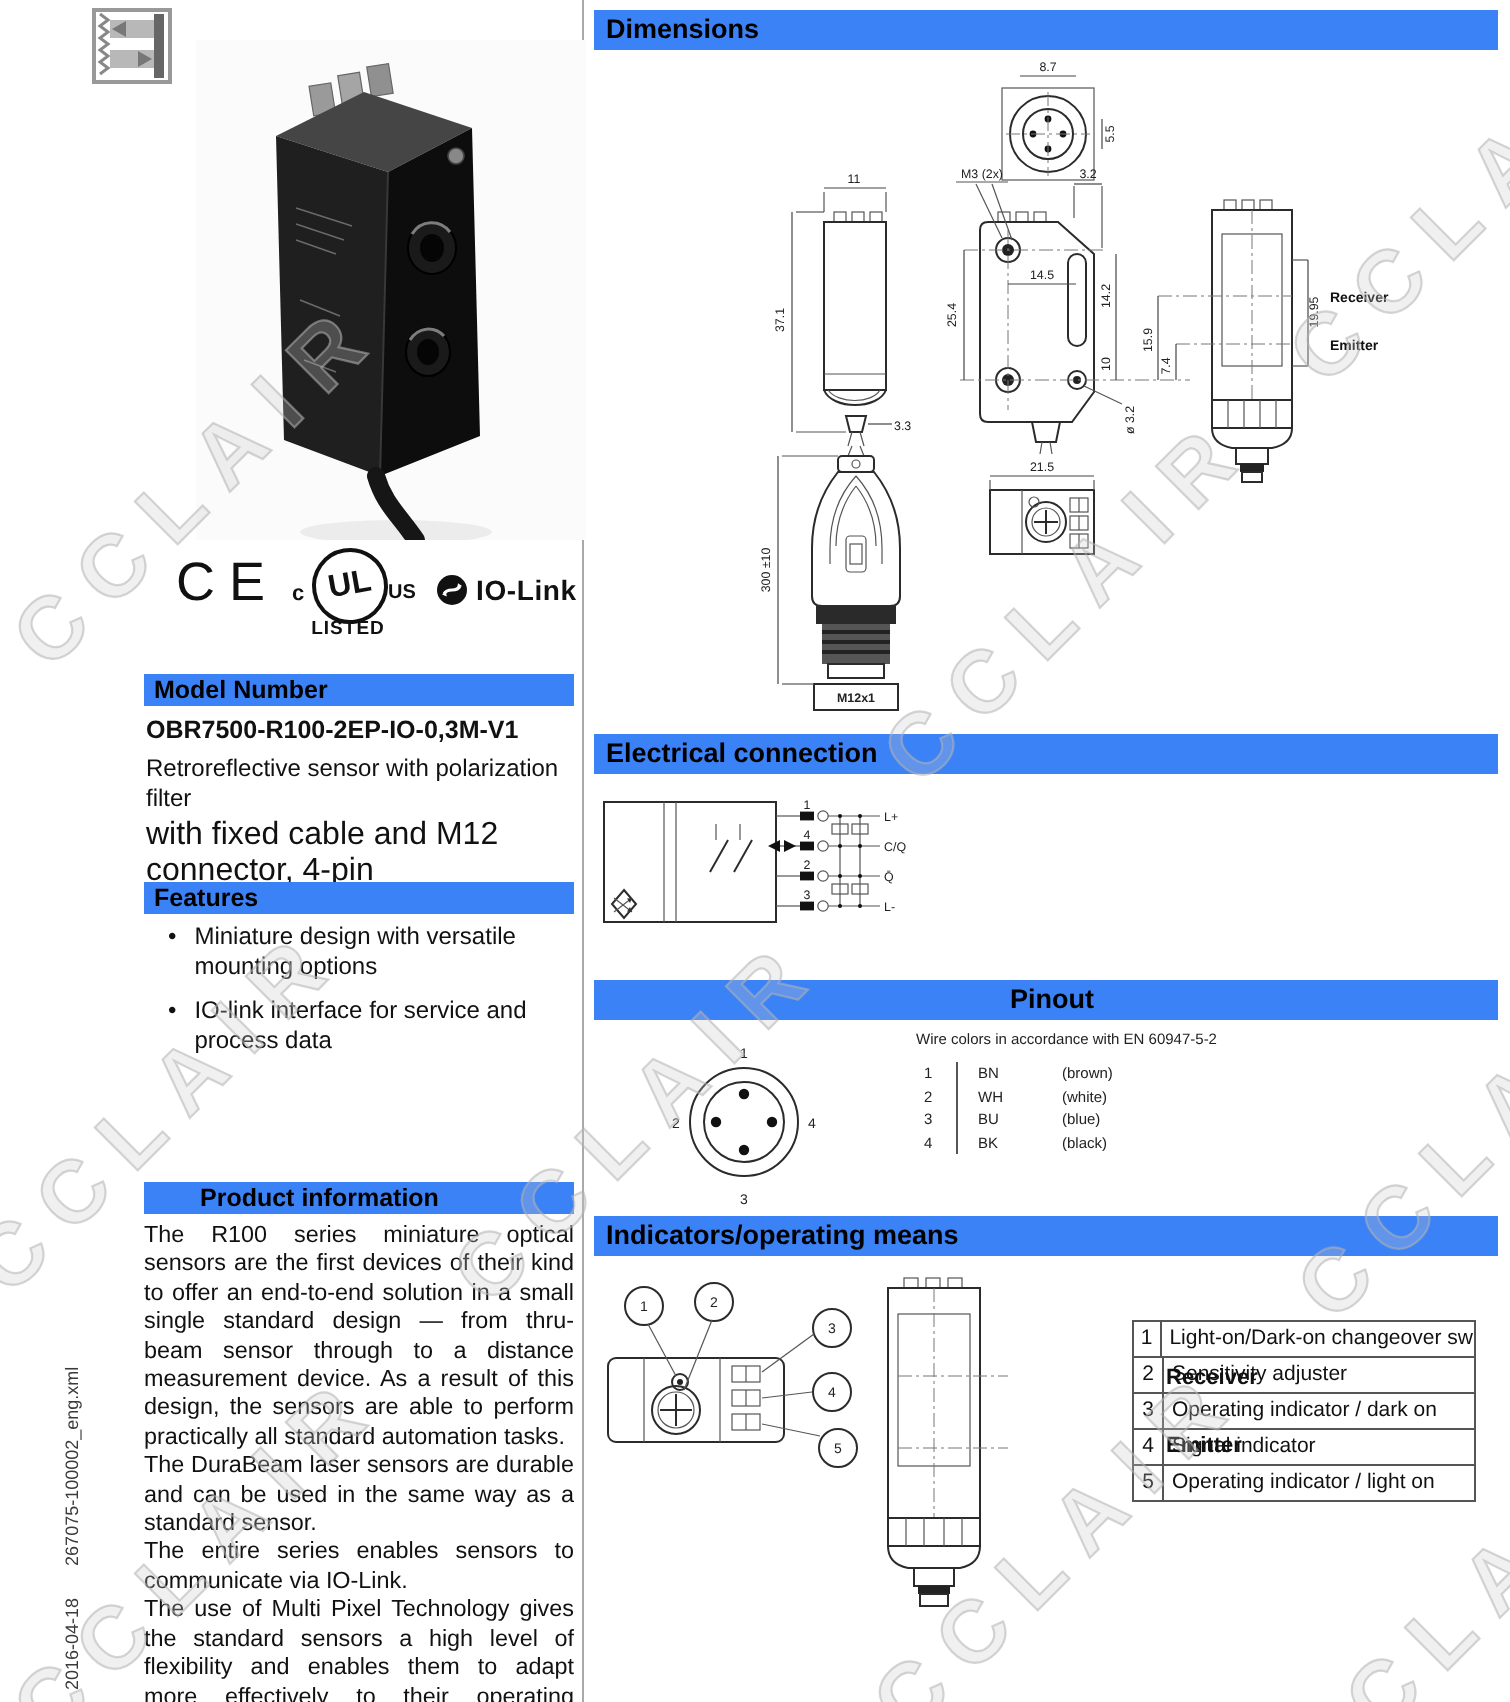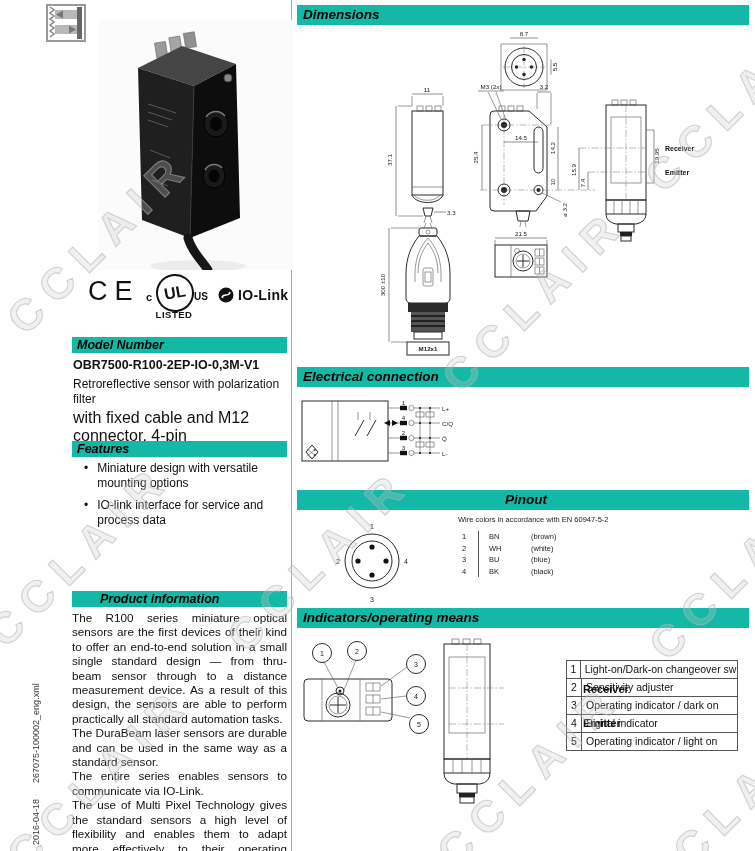--- a/index.html
+++ b/index.html
@@ -1,20 +1,20 @@
 <!DOCTYPE html>
 <html><head>
 <meta charset="utf-8">
 <style>
   html,body{margin:0;padding:0;background:#ffffff;}
   .page{position:relative;width:755px;height:851px;background:#fff;overflow:hidden;
         font-family:"Liberation Sans",sans-serif;color:#111;}
   .divider{position:absolute;left:291px;top:0;width:1px;height:851px;background:#a9a9a9;}
   
-  .bar{position:absolute;background:#14b8a6;color:#000;font-weight:bold;box-sizing:border-box;font-style:italic;}
+  .bar{position:absolute;background:#3b82f6;color:#000;font-weight:bold;box-sizing:border-box;}
   .bar.l{left:72px;width:215px;height:16px;font-size:12.5px;line-height:16px;padding-left:5px;}
   .bar.r{left:297px;width:452px;height:20px;font-size:13.5px;line-height:20px;padding-left:6px;}
   
   .wm{position:absolute;font-weight:bold;font-size:44px;letter-spacing:12px;white-space:nowrap;
       color:rgba(200,200,200,0.28);-webkit-text-stroke:1.1px rgba(178,178,178,0.55);
       transform:rotate(-45deg);pointer-events:none;z-index:9;}
   
   .modelnum{position:absolute;left:73px;top:358px;width:214px;font-size:12.5px;font-weight:bold;}
   .modeldesc{position:absolute;left:73px;top:377px;width:210px;font-size:12px;line-height:15px;}
   .modelsub{position:absolute;left:73px;top:409px;width:210px;font-size:16px;}

